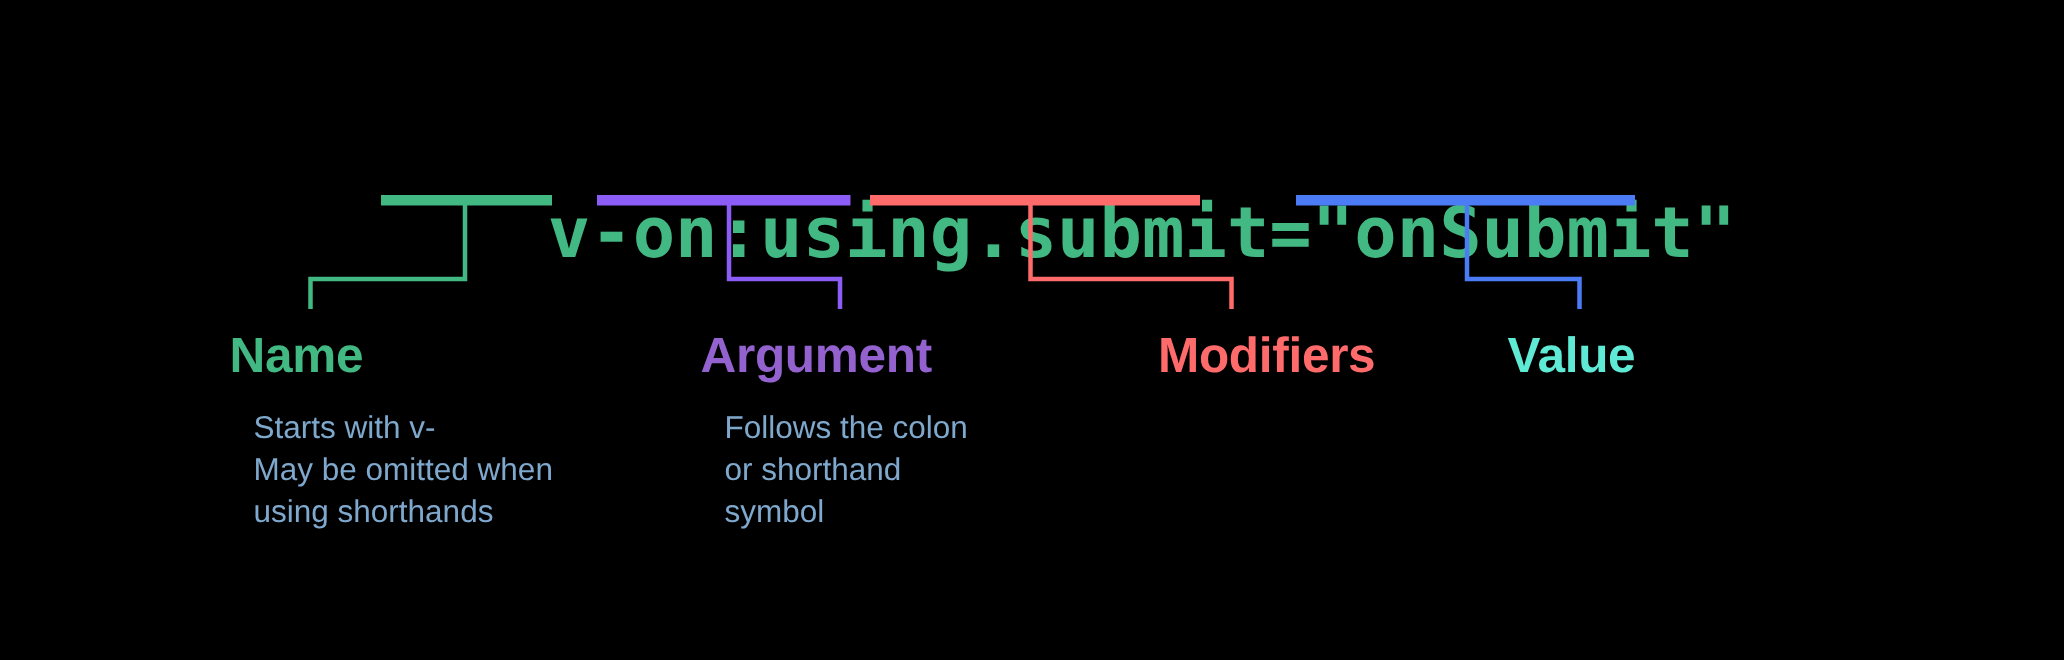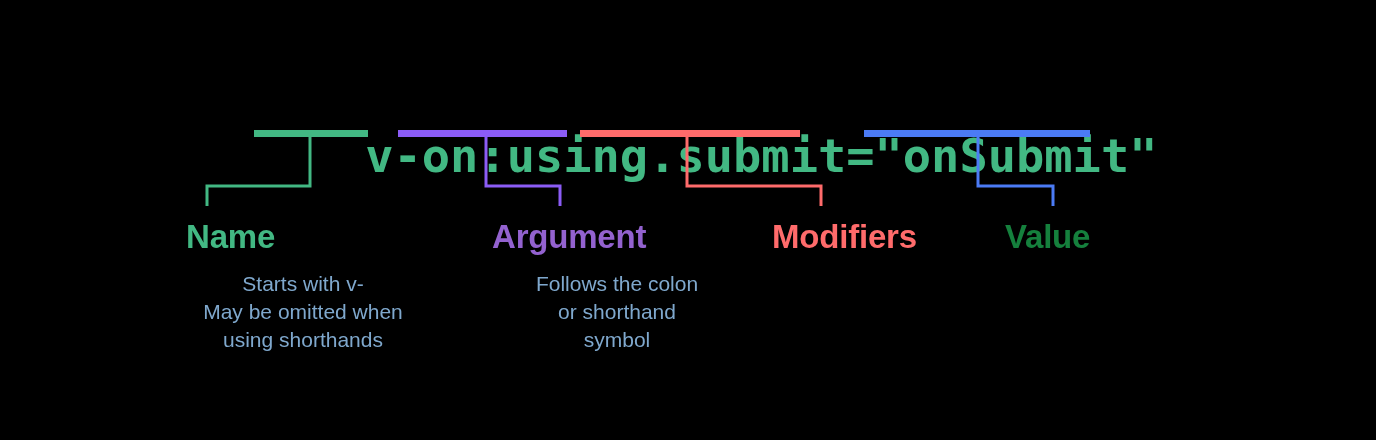--- a/index.html
+++ b/index.html
@@ -57,34 +57,33 @@
     line-height: 38px;
     margin: 0 0 14px 0;
     letter-spacing: -0.2px;
   }
   .label-desc {
     font-family: "Liberation Sans", sans-serif;
     font-size: 21px;
     font-weight: 400;
     line-height: 28px;
     color: #7fa8cd;
-    margin: 4px;
+    margin: 16px;
     white-space: pre-line;
-    text-align: center;
   }
 
   #group-name      { left: 153px; width: 300px; }
-  #group-argument  { left: 492px; width: 250px; }
+  #group-argument  { left: 467px; width: 250px; }
   #group-modifiers { left: 772px; width: 235px; }
   #group-value     { left: 1005px; width: 320px; }
 
-  #group-name      .label-title { color: #42b883; margin-left: 33px; }
+  #group-name      .label-title { color: #42b883; }
   #group-argument  .label-title { color: #9362cf; }
   #group-modifiers .label-title { color: #ff6b6b; }
-  #group-value     .label-title { color: #15803d; }
+  #group-value     .label-title { color: #5eead4; }
 </style>
 </head>
 <body>
 
 <div id="stage">
 
   <div id="code-line">
     <span>v-on</span><span>:using</span><span>.submit</span><span>="onSubmit"</span>
   </div>
 

